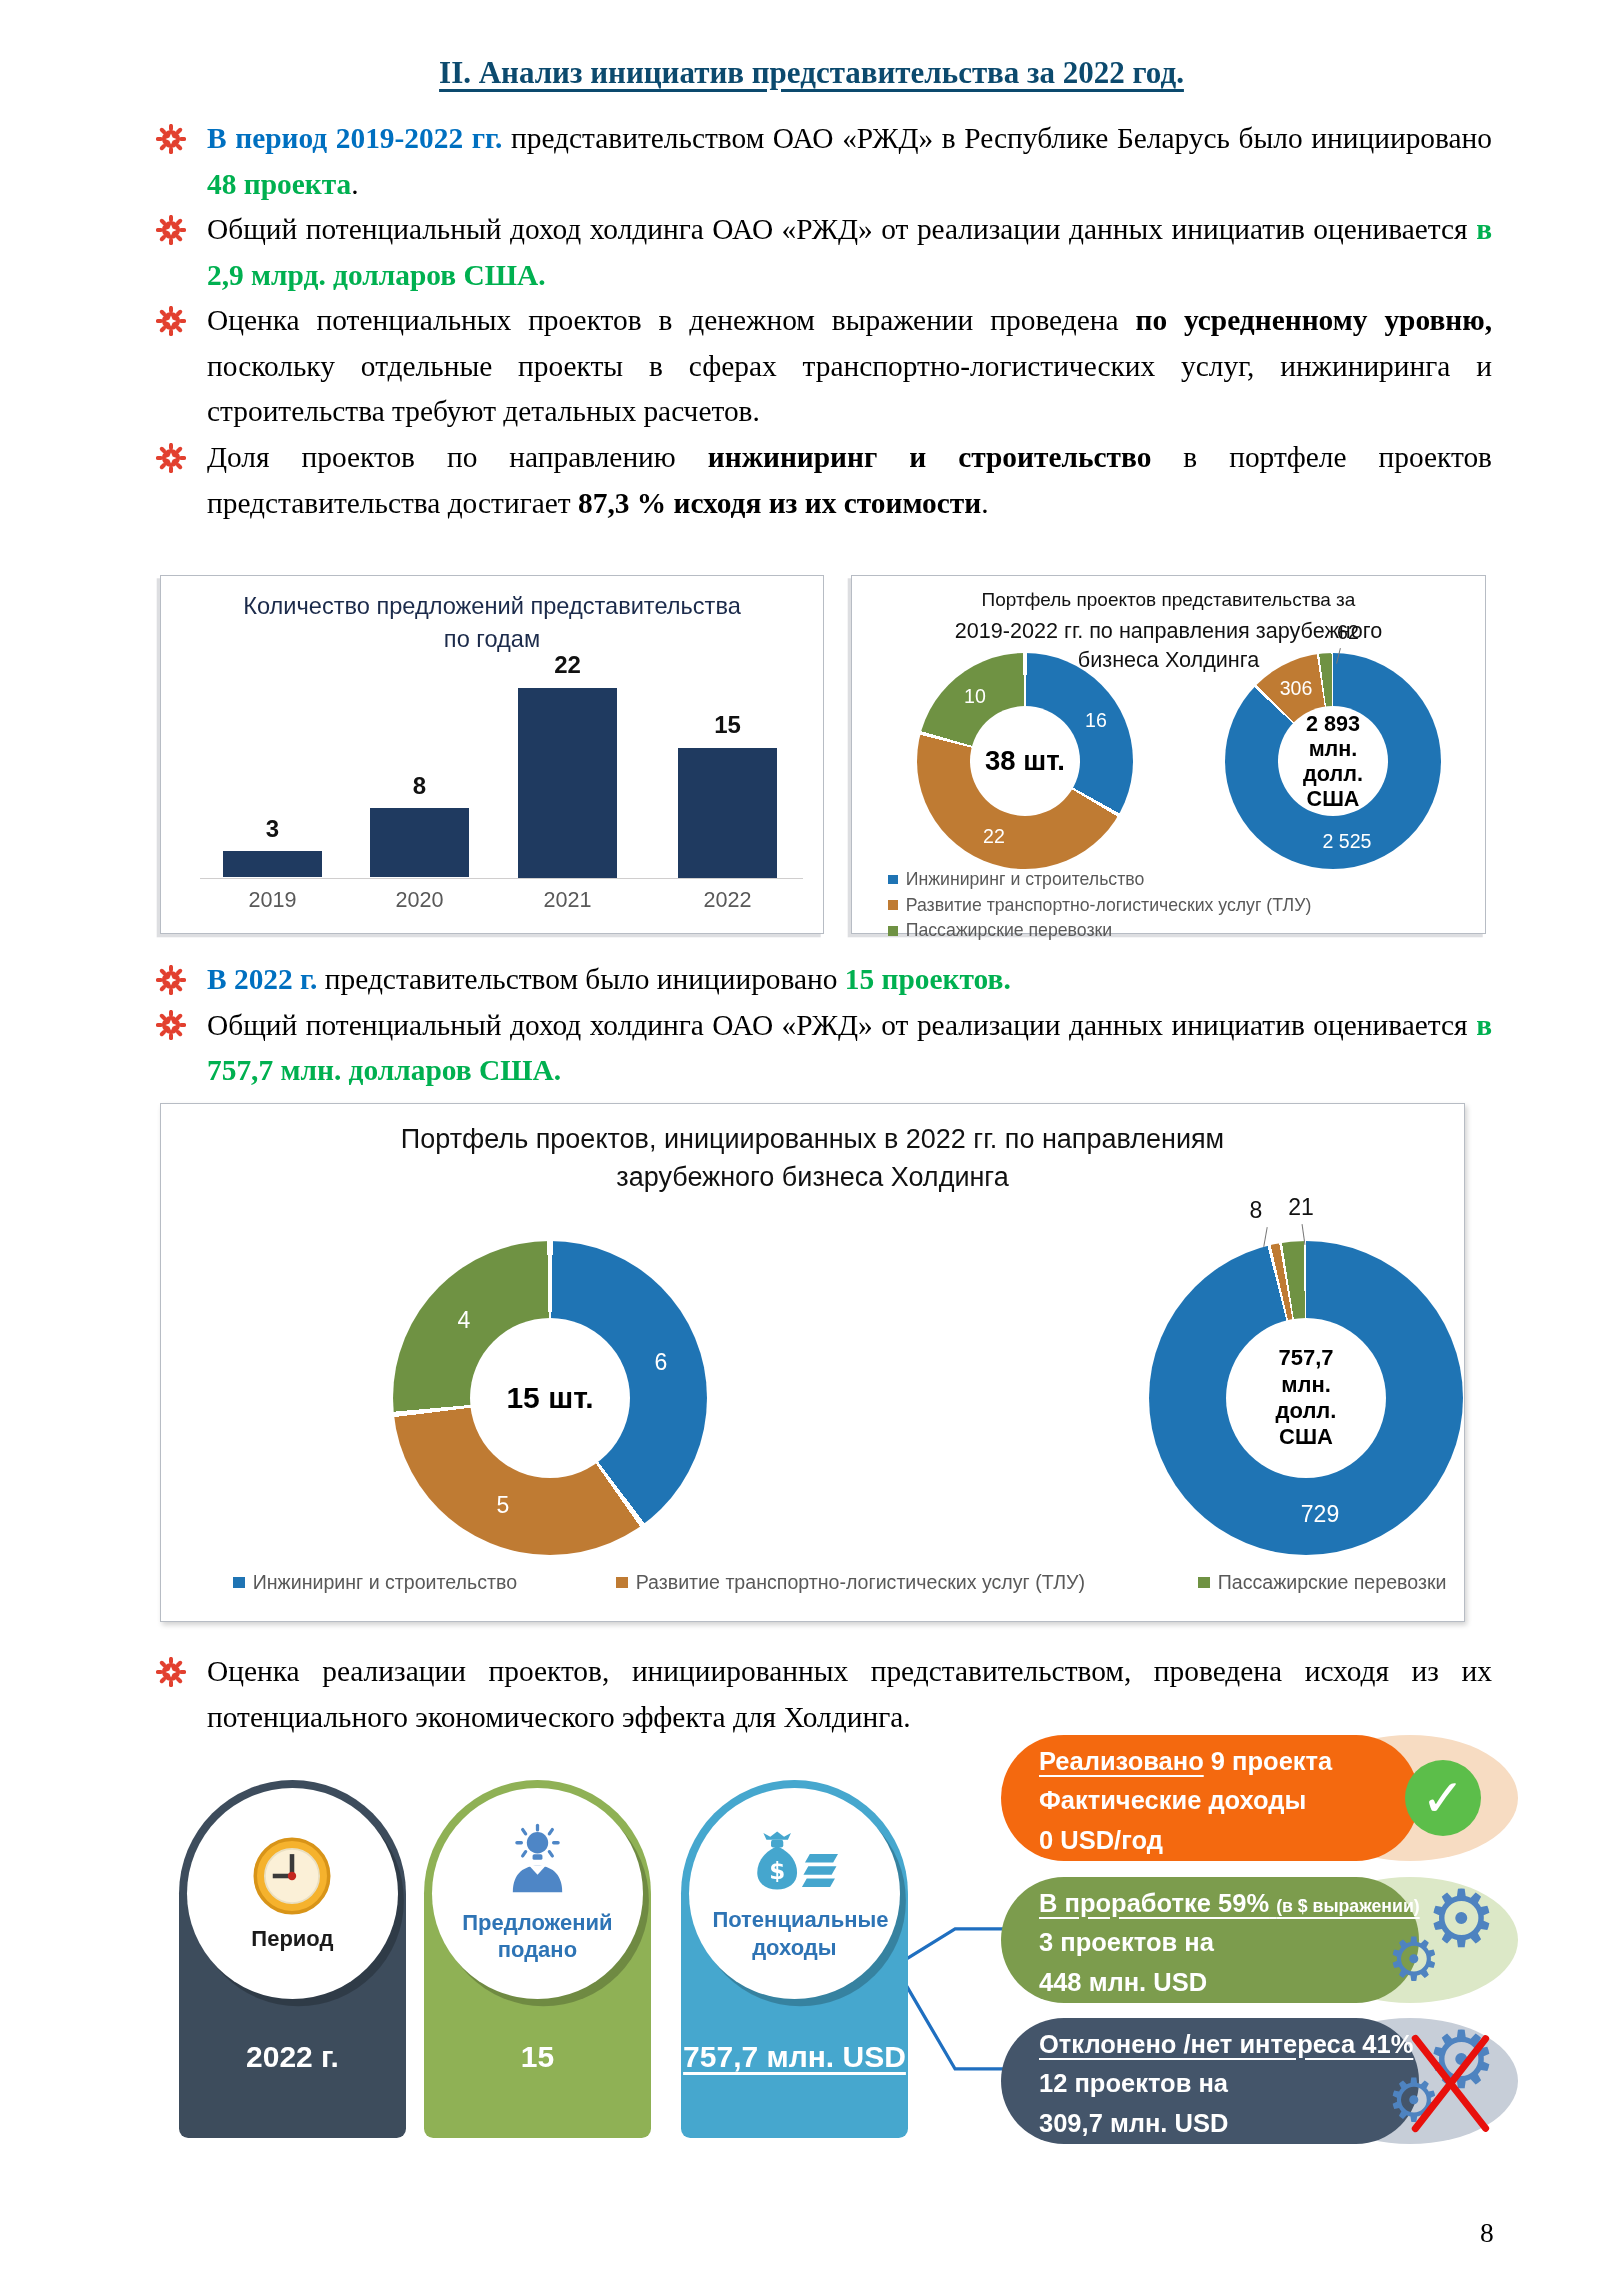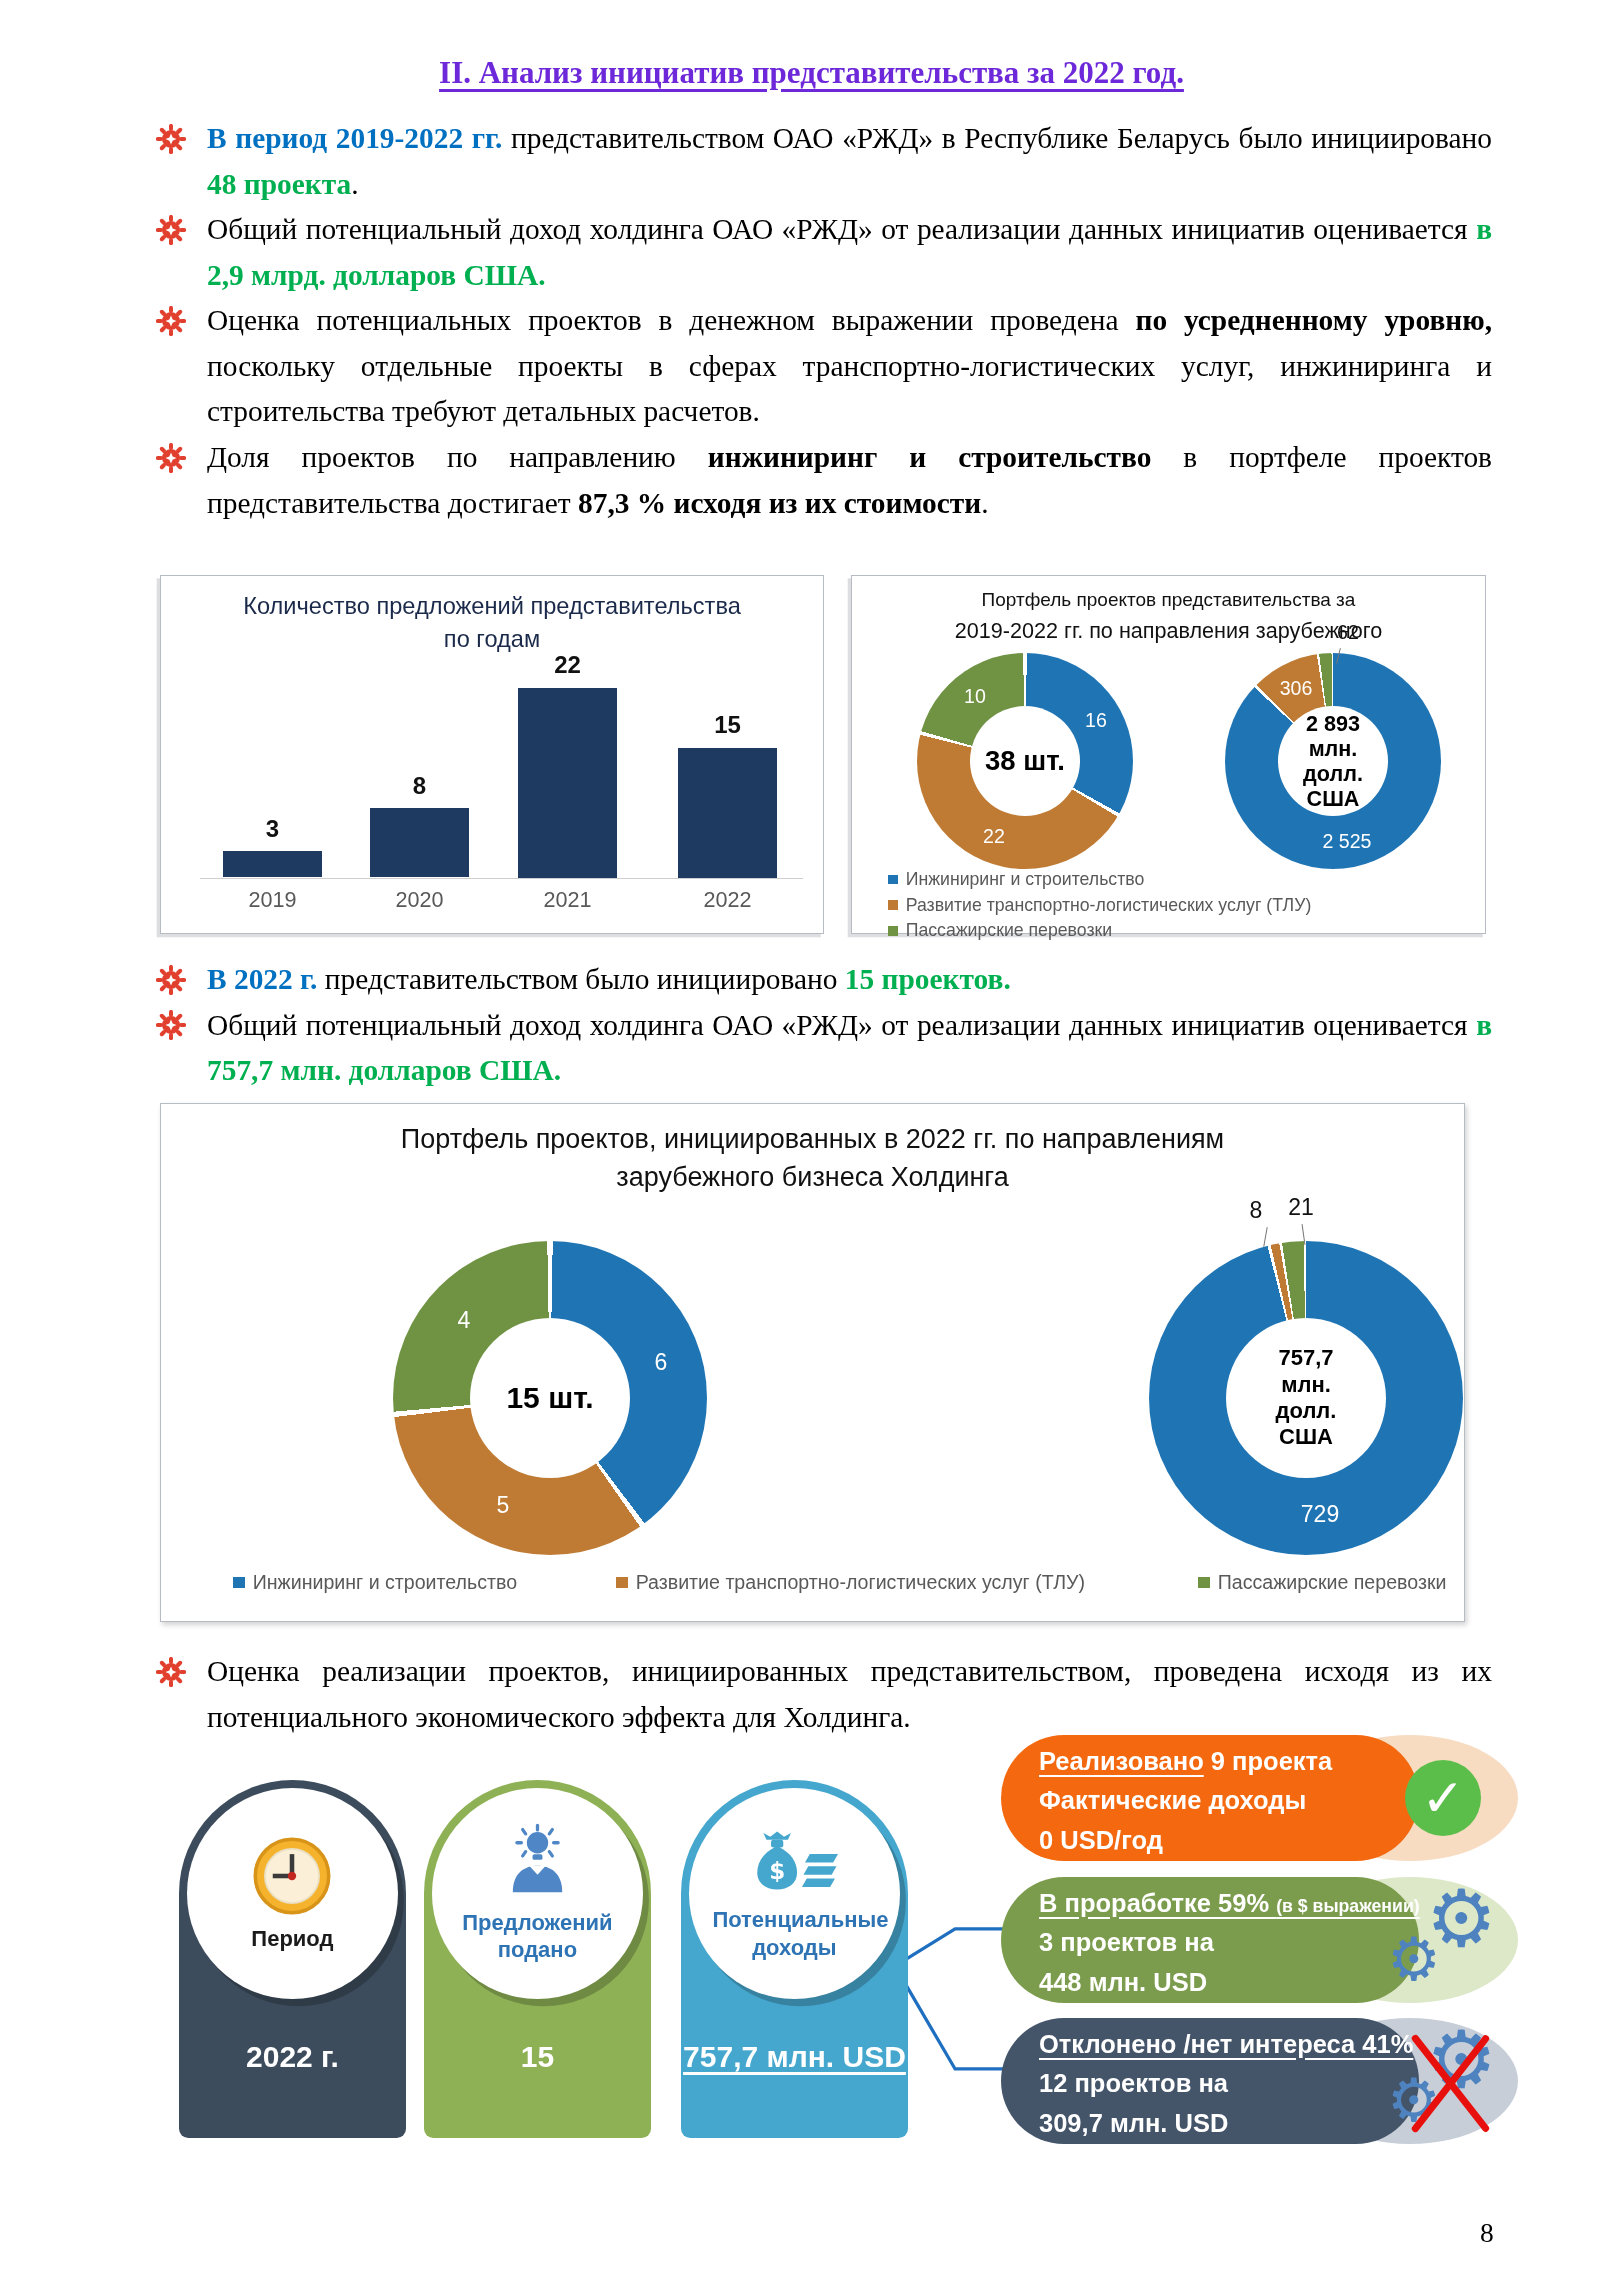--- a/index.html
+++ b/index.html
@@ -1,21 +1,21 @@
 <!DOCTYPE html>
 <html style="font-size:10.5px"><head>
 <meta charset="utf-8">
 <style>
   html,body{margin:0;padding:0;background:#888;}
   .page{position:relative;width:1623px;height:2295px;background:#ffffff;
         font-family:"Liberation Serif",serif;color:#000;overflow:hidden;}
 
   
   .doc-title{position:absolute;top:55px;left:0;width:100%;text-align:center;
-    font-size:31px;font-weight:bold;color:#6d28d9;text-decoration:underline;
+    font-size:31px;font-weight:bold;color:#0c4a6e;text-decoration:underline;
     text-underline-offset:5.9px;}
 
   
   .bullet-block{position:absolute;left:160px;width:1332px;}
   .bb1{top:116px;} .bb2{top:957px;} .bb3{top:1649px;}
   .bullet{position:relative;padding-left:47px;}
   .bicon{position:absolute;left:-3.9px;top:7.9px;}
   .btext{margin:0;text-align:justify;font-size:29.4px;line-height:1.55;}
   .t-blue{color:#0070C0;font-weight:bold;}
   .t-green{color:#00B050;font-weight:bold;}
@@ -215,20 +215,21 @@
     <div class="bar-v" style="left:517px;top:135px;">15</div>
     <div class="bar-y" style="left:62px;">2019</div>
     <div class="bar-y" style="left:209px;">2020</div>
     <div class="bar-y" style="left:357px;">2021</div>
     <div class="bar-y" style="left:517px;">2022</div>
   </div>
 
   <div class="panel panel-donuts">
     <div class="chart-title pd-title1">Портфель проектов представительства за</div>
     <div class="chart-title pd-title2">2019-2022 гг. по направления зарубежного</div>
+    <div class="chart-title pd-title3">бизнеса Холдинга</div>
 
     <div class="donut donut-sm d1" style="left:65px;top:77px;">
       <div class="hole hole-sm">
           <span class="c48">38 шт.</span>
         </div>
       <div class="dl" style="left:179px;top:67px;">16</div>
       <div class="dl" style="left:77px;top:183px;">22</div>
       <div class="dl" style="left:58px;top:43px;">10</div>
     </div>
 

